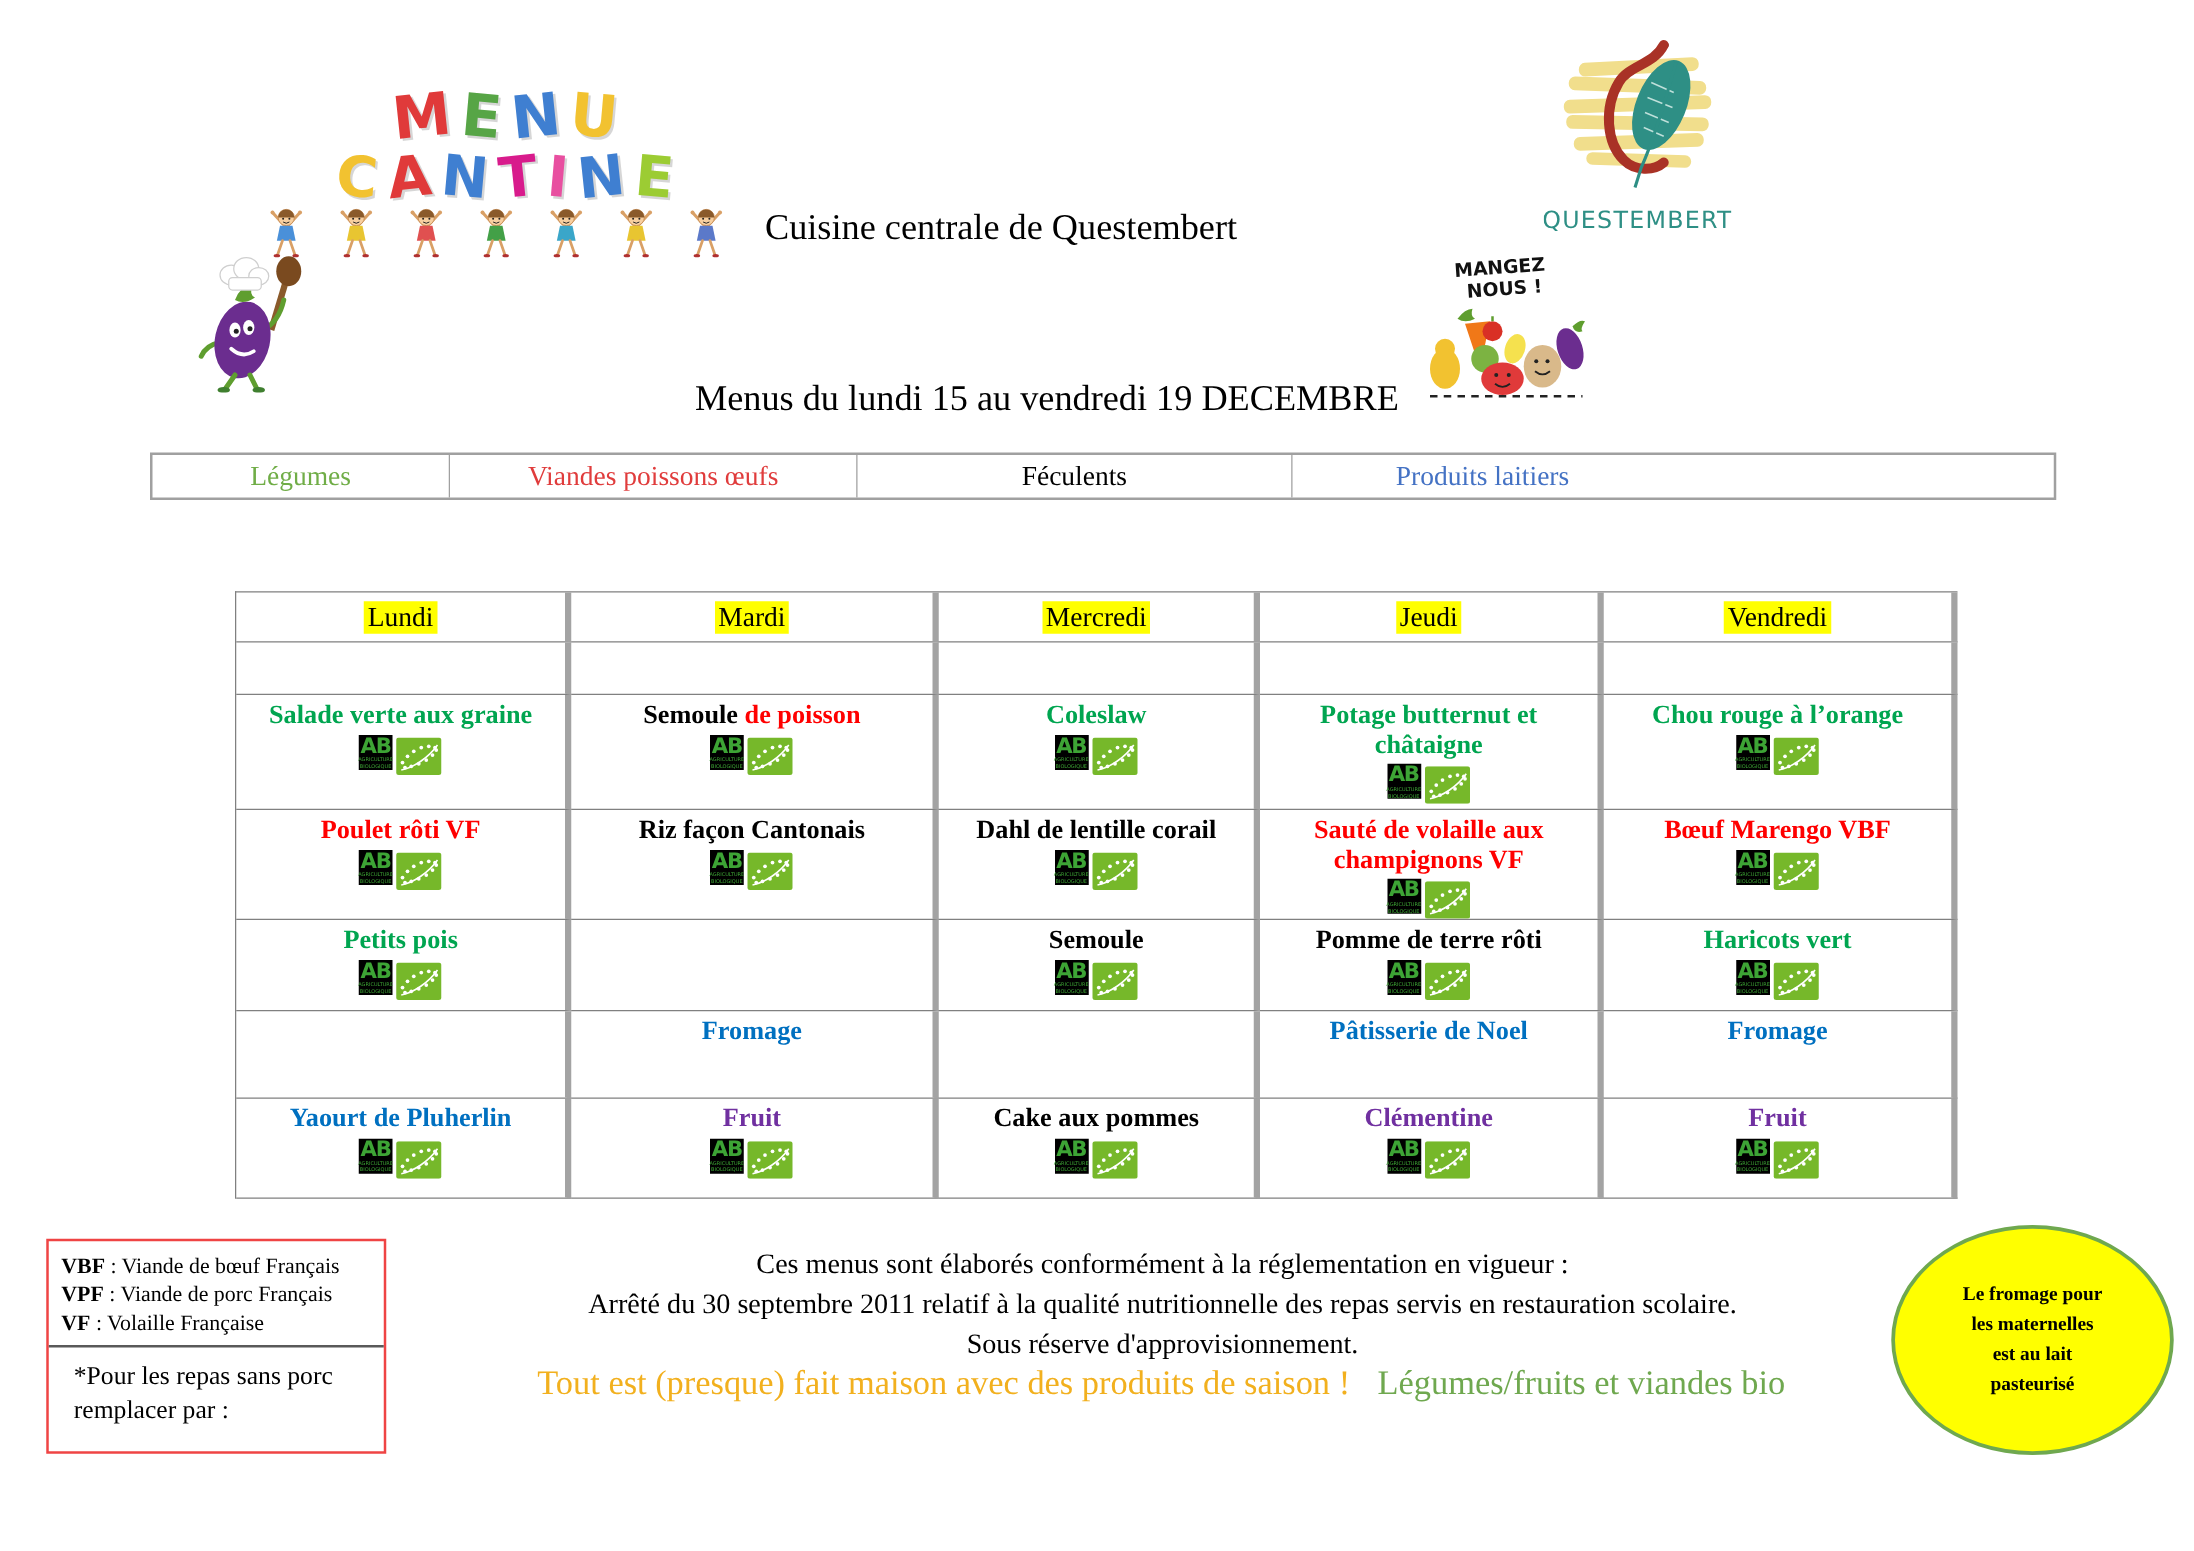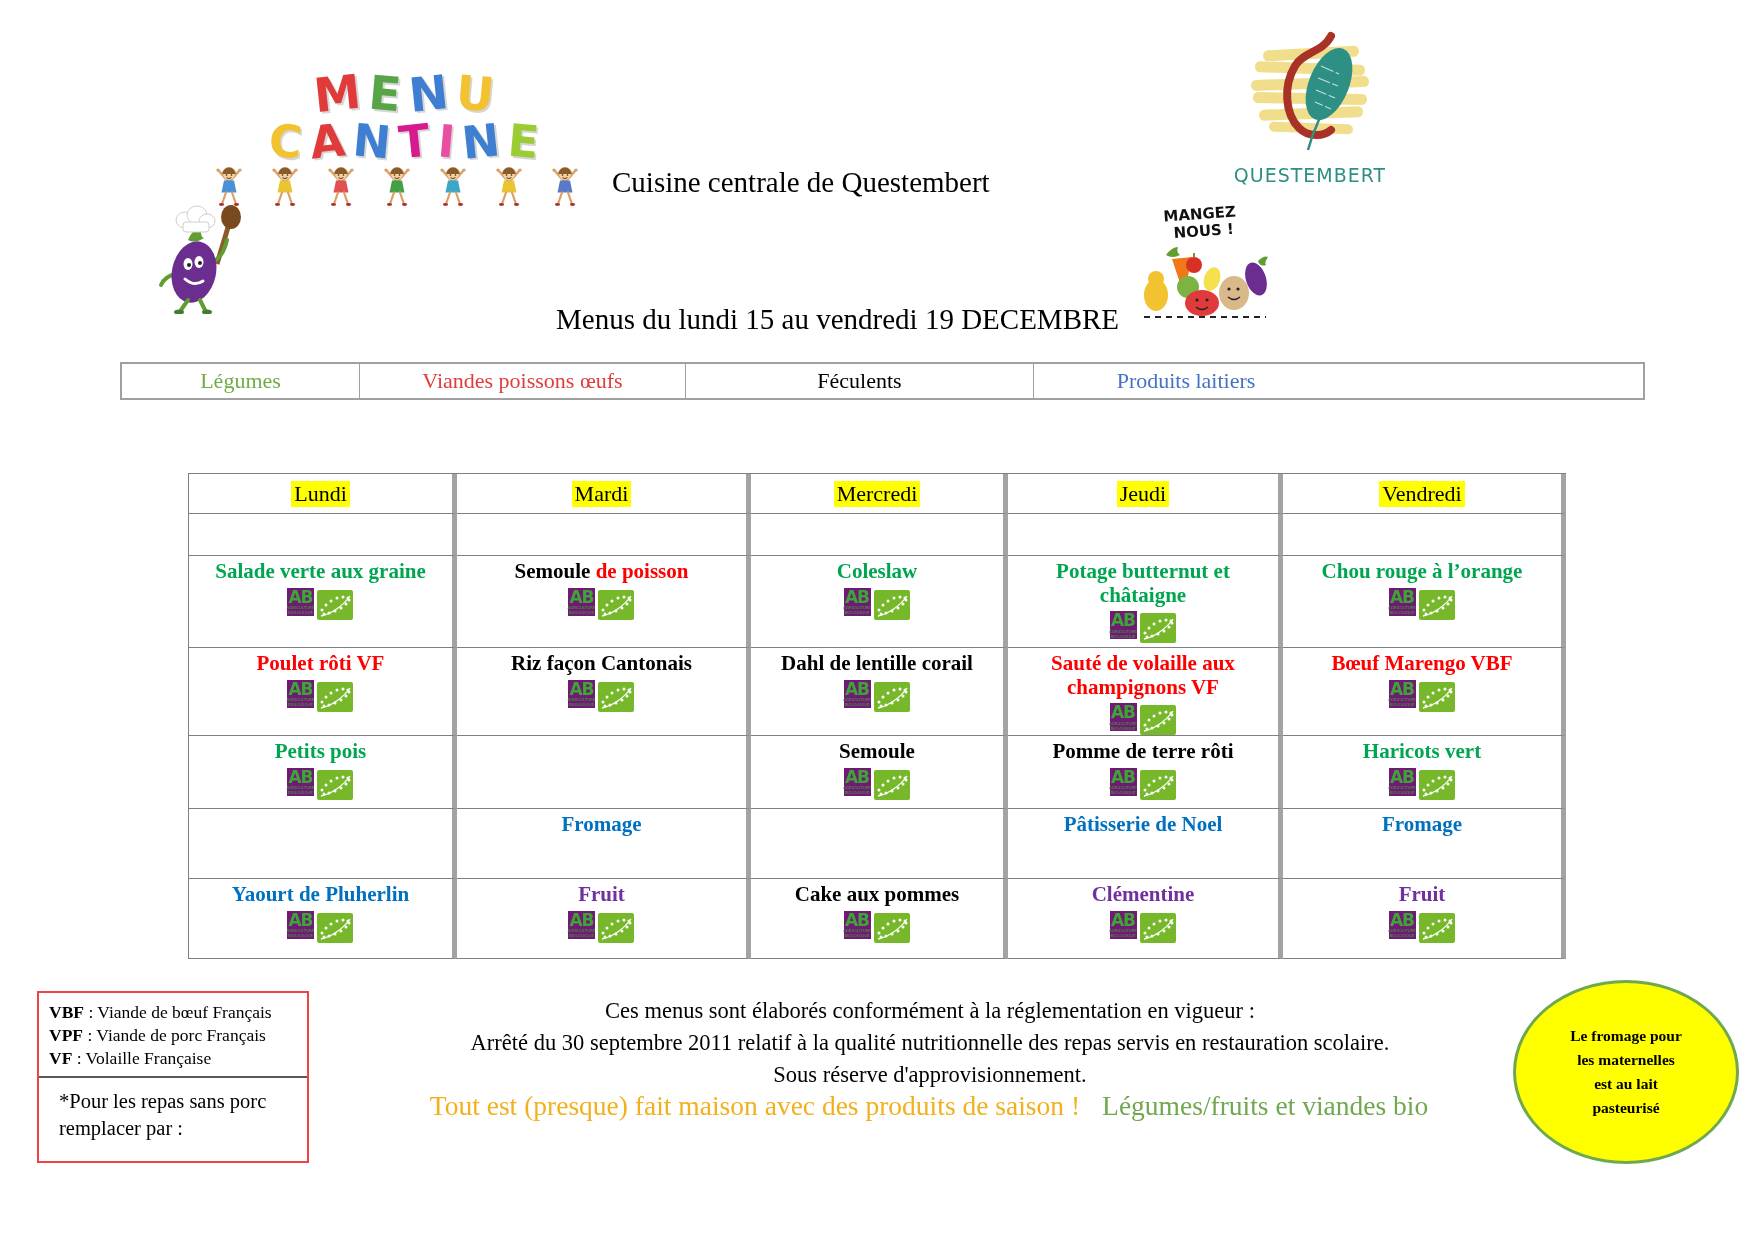--- a/index.html
+++ b/index.html
@@ -41,21 +41,21 @@
   .c{border-right:5px solid #a3a3a3;border-bottom:1px solid #808080;
      display:flex;flex-direction:column;align-items:center;justify-content:flex-start;
      padding-top:4px;box-sizing:border-box;overflow:hidden;}
   .dh{justify-content:center;padding-top:0;font-size:22px;}
   .hl{background:#FFFF00;padding:0 3px;}
   .it{font-weight:bold;font-size:21px;line-height:1.12;text-align:center;padding:0 3px;}
   .g{color:#00A550}.r{color:#FF0000}.b{color:#0070C0}.p{color:#7030A0}.k{color:#000}
 
   
   .bio{display:inline-flex;align-items:flex-start;gap:2px;margin-top:4px;height:36px;}
-  .ab{width:27px;display:flex;flex-direction:column;align-items:center;background:#701a75;}
+  .ab{width:27px;display:flex;flex-direction:column;align-items:center;background:#000000;}
   .abt{font-family:"DejaVu Sans",sans-serif;font-size:17px;line-height:1.1;color:#3DA435;
        letter-spacing:-1px;font-weight:bold;}
   .abs{display:block;font-style:normal;font-family:"DejaVu Sans",sans-serif;font-size:4px;
        line-height:1.2;color:#3DA435;letter-spacing:0;}
   .eu{width:38px;height:30px;margin-top:2px;}
 
   
   .abbr-box{position:absolute;left:37px;top:991px;width:272px;height:172px;
             border:2px solid #ef4444;box-sizing:border-box;background:#fff;}
   .abbr-top{padding:8px 10px 6px;border-bottom:2px solid #595959;font-size:17.5px;line-height:1.32;}

